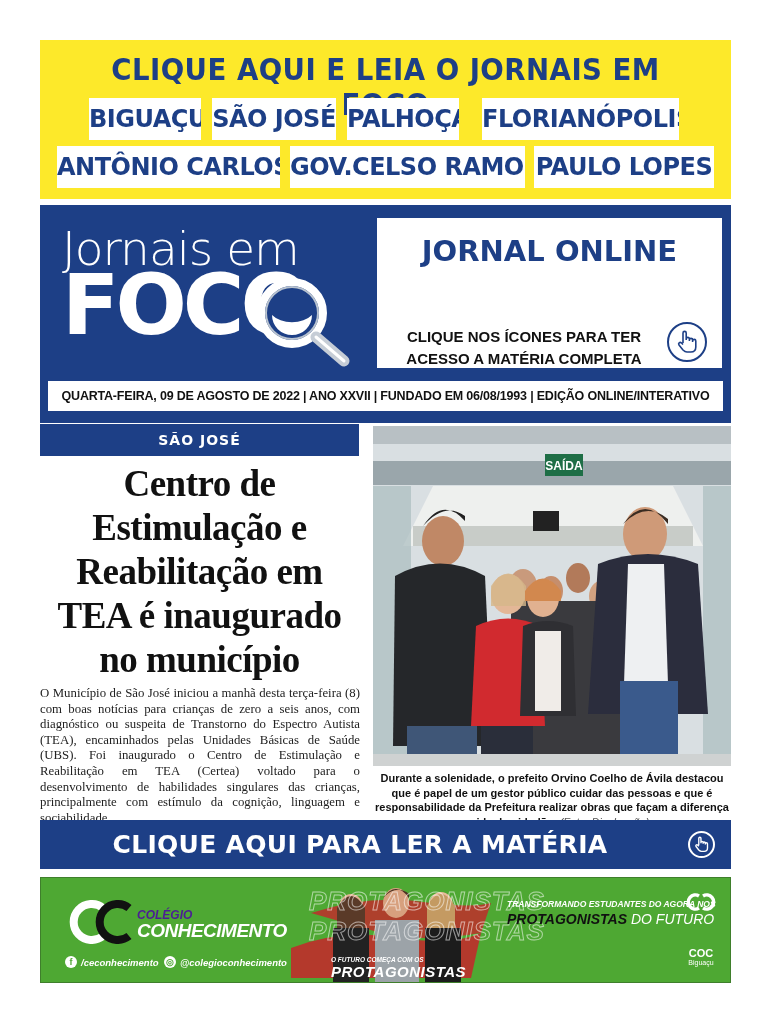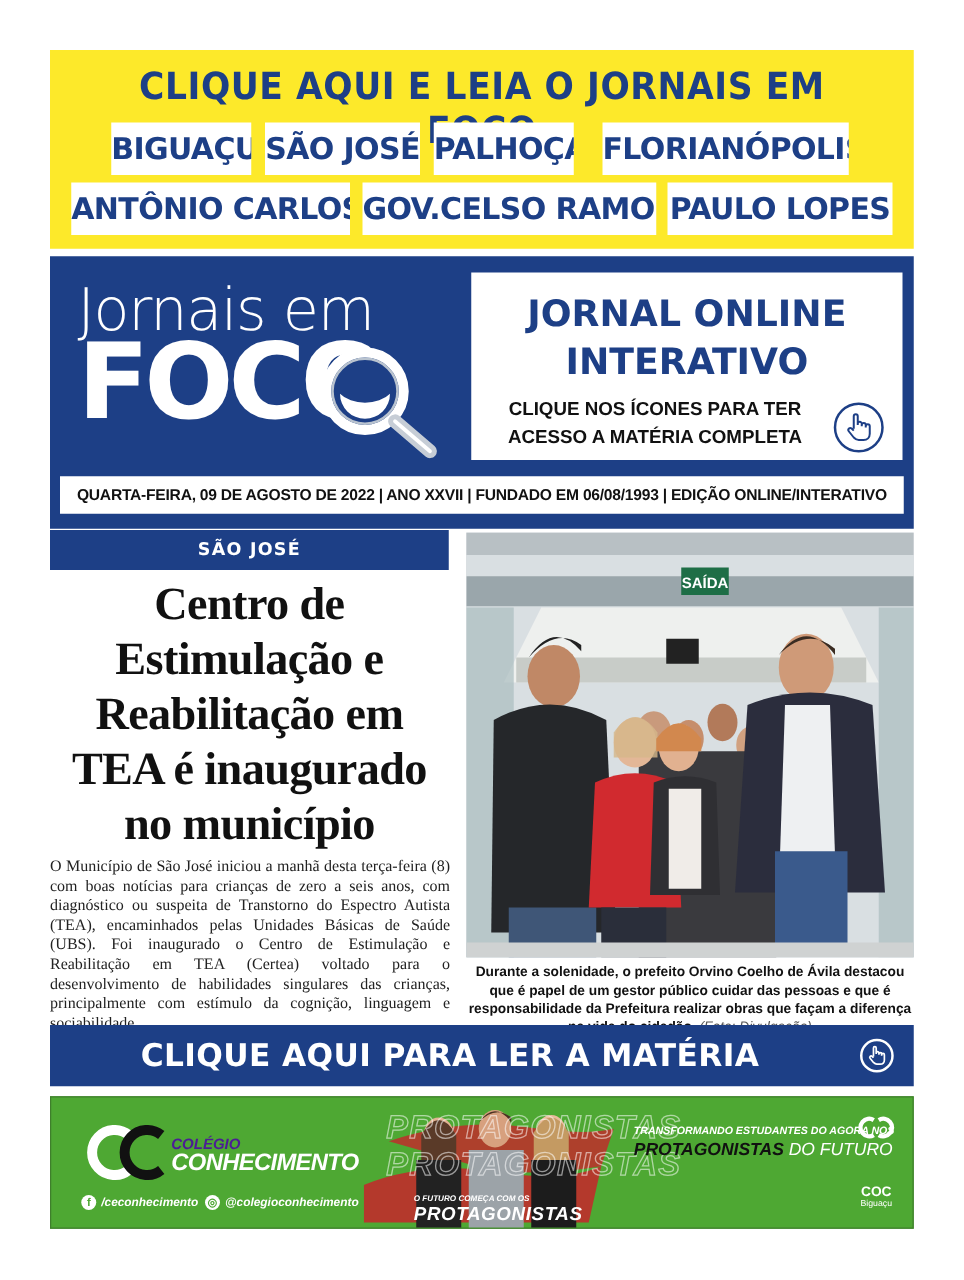--- a/index.html
+++ b/index.html
@@ -22,21 +22,21 @@
   .logo-jornais { position: absolute; left: 22px; top: 16px; color: #fff; font-size: 47px;
     font-family: "DejaVu Sans", sans-serif; font-weight: 200; letter-spacing: -1px; }
   .logo-foco { position: absolute; left: 22px; top: 58px; color: #fff; font-size: 84px;
     font-family: "DejaVu Sans", sans-serif; font-weight: 900; letter-spacing: -4px; line-height: 84px; }
   .magnifier { position: absolute; left: 214px; top: 70px; }
   .logo-since { position: absolute; left: 24px; top: 140px; color: #eab308; font-size: 16px;
     font-family: "DejaVu Sans", sans-serif; margin-top: 34px; }
   .online-box { position: absolute; left: 337px; top: 13px; width: 345px; height: 150px; background: #fff; }
   .online-title { position: absolute; left: 0; top: 14px; width: 100%; text-align: center; color: #1d3f86;
     font-family: "DejaVu Sans", sans-serif; font-weight: 900; font-size: 29px; line-height: 38px; }
-  .online-sub { position: absolute; left: 12px; top: 99px; width: 270px; text-align: center; color: #111;
+  .online-sub { position: absolute; left: 12px; top: 108px; width: 270px; text-align: center; color: #111;
     font-weight: bold; font-size: 15px; line-height: 22px; }
   .hand-circle { position: absolute; left: 290px; top: 104px; width: 40px; height: 40px;
     border: 2px solid #1d3f86; border-radius: 50%; display: flex; align-items: center; justify-content: center; }
   .date-strip { position: absolute; left: 8px; top: 176px; width: 675px; height: 30px; background: #fff;
     text-align: center; line-height: 30px; font-size: 12.5px; font-weight: bold; color: #111; white-space: nowrap; letter-spacing: -0.2px; }
 
   
   .section-bar { left: 40px; top: 424px; width: 319px; height: 32px; background: #1d3f86; color: #fff;
     text-align: center; line-height: 32px; font-weight: bold; font-size: 14px; letter-spacing: 1px;
     font-family: "DejaVu Sans", sans-serif; }
@@ -103,21 +103,20 @@
     <circle cx="38" cy="38" r="26" fill="none" stroke="#b9c3cf" stroke-width="2"></circle>
     <path d="M18 40 A20 20 0 0 0 58 40 A24 16 0 0 1 18 40 Z" fill="#ffffff"></path>
     <line x1="62" y1="62" x2="90" y2="86" stroke="#c6cdd6" stroke-width="11" stroke-linecap="round"></line>
     <line x1="62" y1="62" x2="90" y2="86" stroke="#ffffff" stroke-width="3" stroke-linecap="round"></line>
   </svg>
   <div class="logo-since">DESDE 1993</div>
 
   <div class="online-box">
     <div class="online-title">
       <div>JORNAL ONLINE</div>
-      <div>INTERATIVO</div>
     </div>
     <div class="online-sub">
       <div>CLIQUE NOS ÍCONES PARA TER</div>
       <div>ACESSO A MATÉRIA COMPLETA</div>
     </div>
     <div class="hand-circle">
       <svg width="22" height="24" viewBox="0 0 22 24" fill="none" stroke="#1d3f86" stroke-width="1.6" stroke-linejoin="round">
         <path d="M7 13 V3 a1.6 1.6 0 0 1 3.2 0 V10 M10.2 9 a1.6 1.6 0 0 1 3.2 0 V11 M13.4 10 a1.6 1.6 0 0 1 3.2 0 V12 M16.6 11 a1.6 1.6 0 0 1 3.2 0 V17 c0 3 -2 5 -5 5 H11 c-2 0 -3 -1 -4 -2 L3 15 a1.6 1.6 0 0 1 2.3 -2.2 L7 14.5"></path>
       </svg>
     </div>

